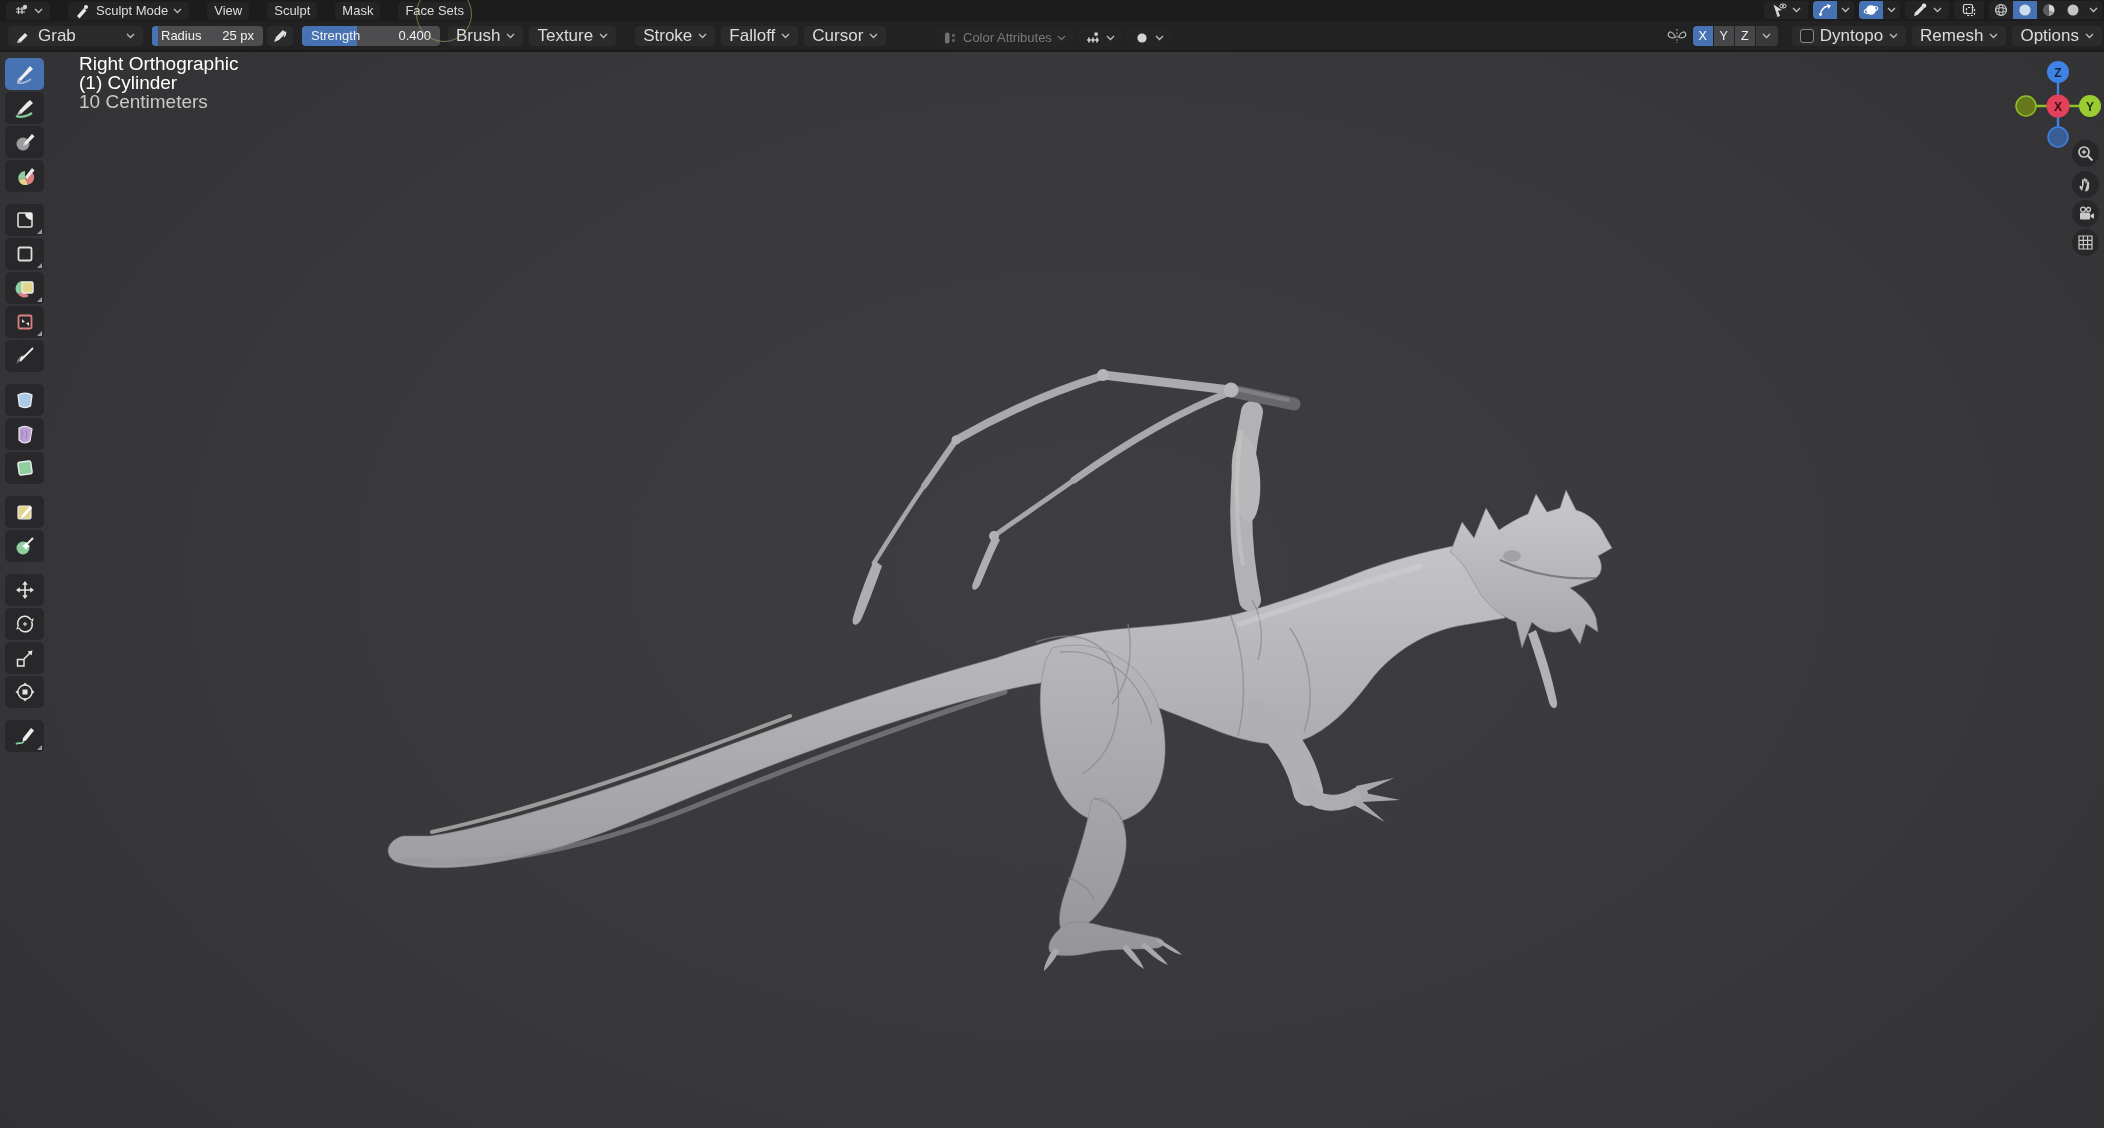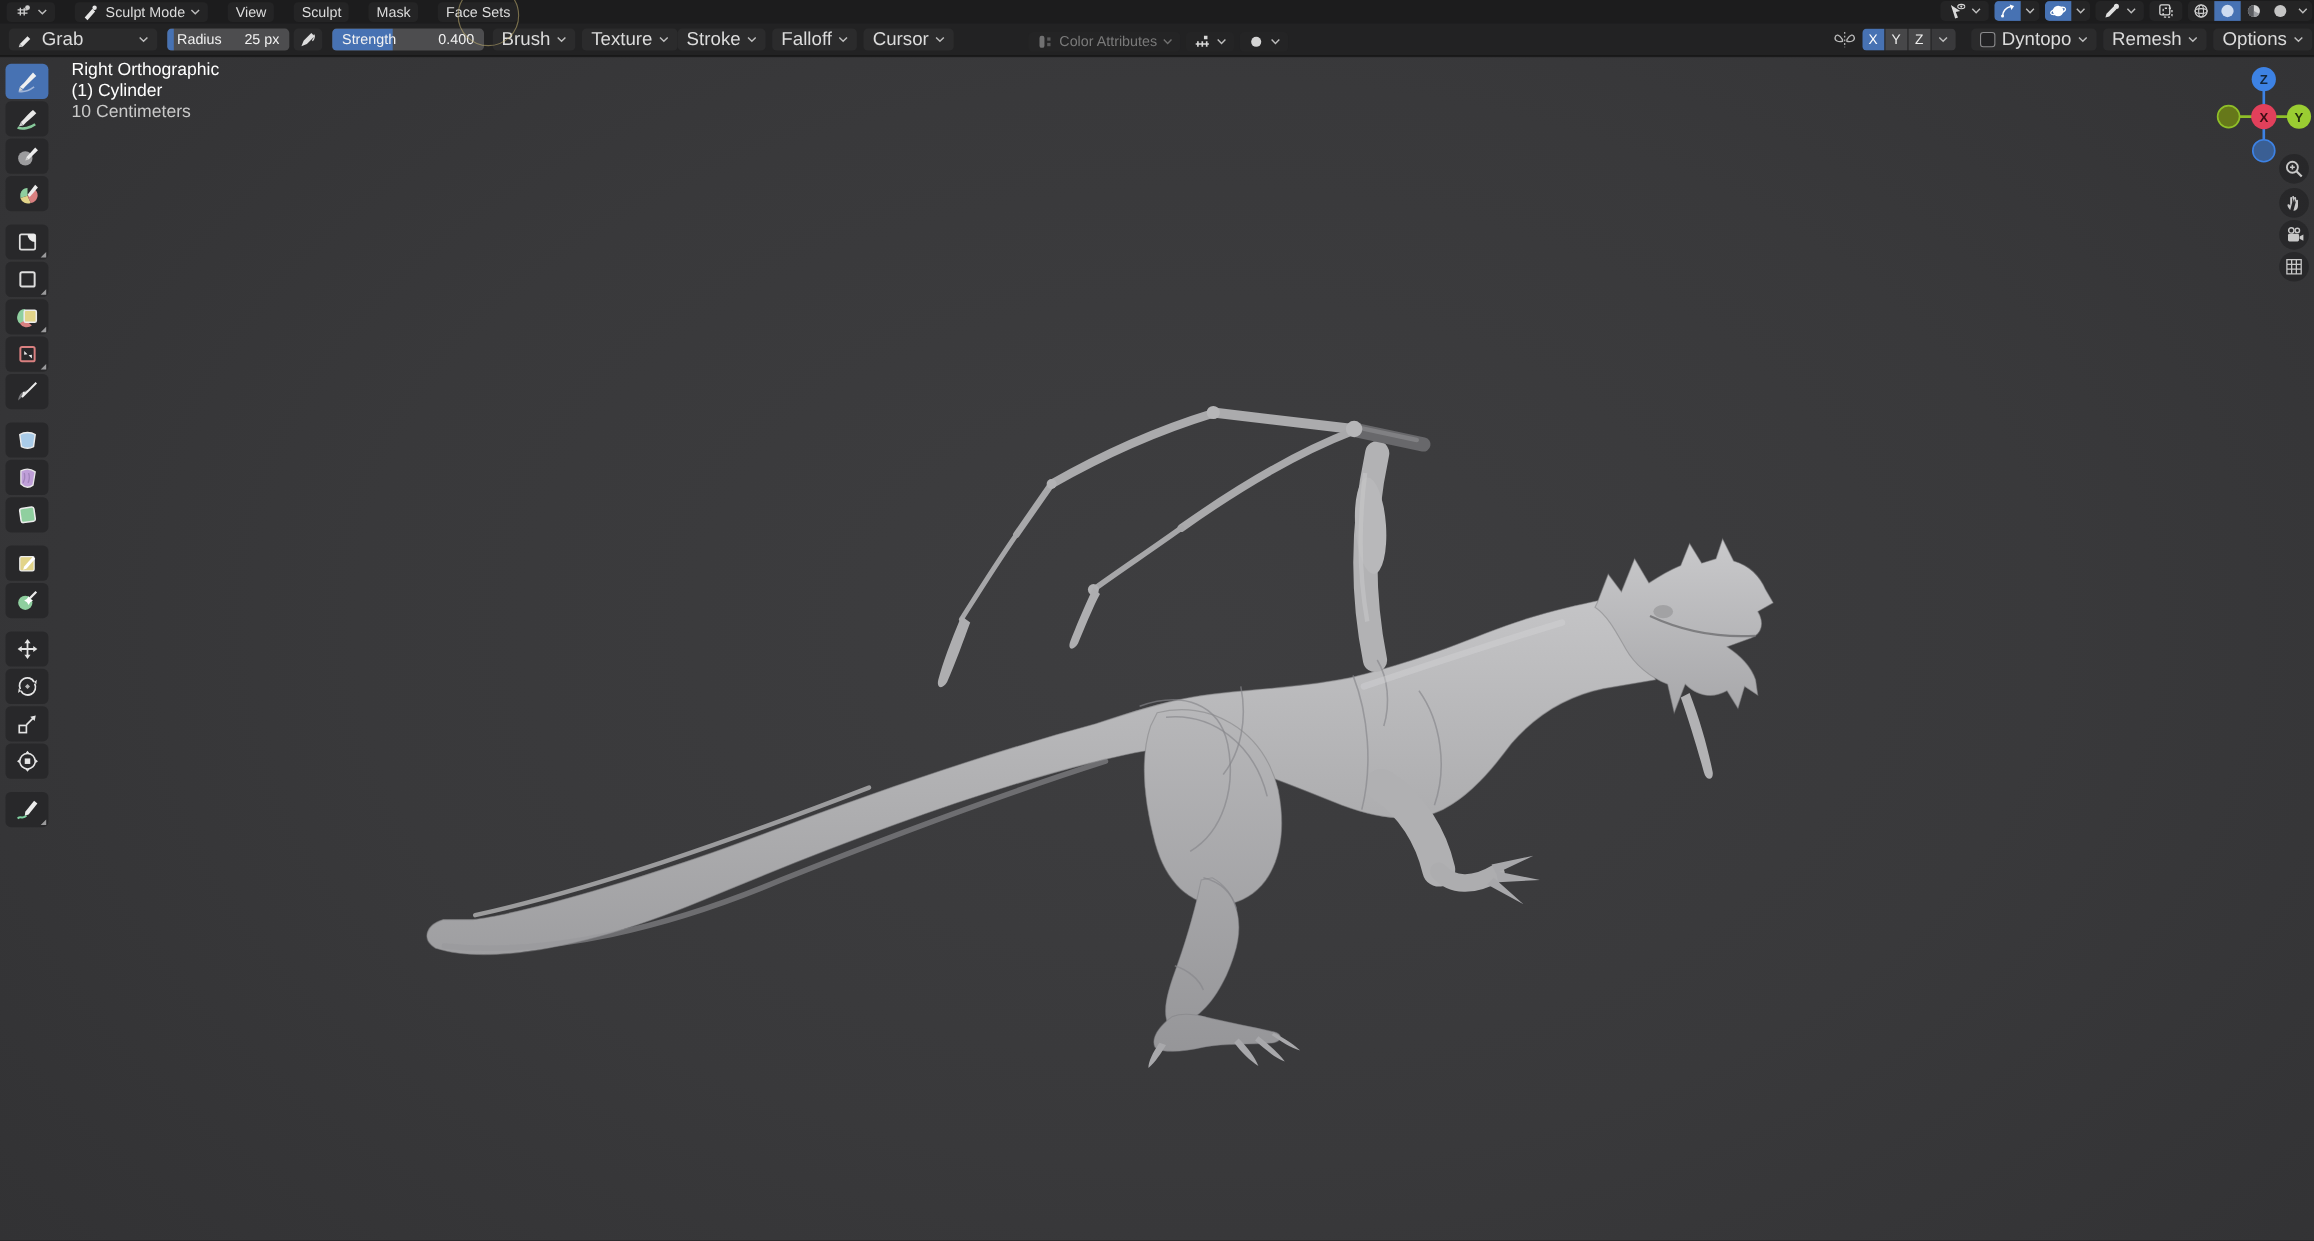--- a/index.html
+++ b/index.html
@@ -39,21 +39,21 @@
   .axisbtn { width:20px; height:20px; background:#474749; color:#eeeeee; font-size:12.5px;
     display:flex; align-items:center; justify-content:center; margin-right:1px; }
   .axisbtn.on { background:#4772b3; color:#ffffff; }
   .axischev { width:22px; height:20px; background:#39393b; display:flex; align-items:center; justify-content:center; }
   .checkbox { width:14px; height:14px; border:1.5px solid #8a8a8c; border-radius:3px; background:#222224; }
 
   
   .viewport { position:absolute; left:0; top:52px; width:2104px; height:1076px;
     background:radial-gradient(ellipse 1400px 900px at 52% 48%, #3e3e40 0%, #39393b 55%, #323234 100%); }
   .scene { position:absolute; left:0; top:-52px; width:2104px; height:1128px; }
-  .vp-text { position:absolute; left:65px; top:2px; color:#ffffff; font-size:16px; line-height:19px; }
+  .vp-text { position:absolute; left:79px; top:2px; color:#ffffff; font-size:19px; line-height:19px; }
   .vp-text .dim { color:#c9c9c9; }
 
   
   .rail { position:absolute; left:0; top:0; width:48px; height:100%; }
   .toolbtn { position:absolute; left:5px; width:39px; height:32px; background:#28282a;
     border-radius:5px; display:flex; align-items:center; justify-content:center; }
   .toolbtn.active { background:#4772b3; }
   .toolbtn svg { width:22px; height:22px; }
   .corner { position:absolute; right:2px; bottom:2px; width:0; height:0;
     border-left:5px solid transparent; border-bottom:5px solid #9a9a9c; }
@@ -253,21 +253,21 @@
         <svg class="chev" viewBox="0 0 9 6">
             <path d="M1 1l3.5 3.5L8 1" stroke="#bdbdbd" stroke-width="1.3" fill="none"></path>
           </svg>
       </div>
       <div class="btn2" style="margin-left:6px">
         <span>Texture</span>
         <svg class="chev" viewBox="0 0 9 6">
             <path d="M1 1l3.5 3.5L8 1" stroke="#bdbdbd" stroke-width="1.3" fill="none"></path>
           </svg>
       </div>
-      <div class="btn2" style="margin-left:0">
+      <div class="btn2" style="margin-left:19px">
         <span>Stroke</span>
         <svg class="chev" viewBox="0 0 9 6">
             <path d="M1 1l3.5 3.5L8 1" stroke="#bdbdbd" stroke-width="1.3" fill="none"></path>
           </svg>
       </div>
       <div class="btn2" style="margin-left:6px">
         <span>Falloff</span>
         <svg class="chev" viewBox="0 0 9 6">
             <path d="M1 1l3.5 3.5L8 1" stroke="#bdbdbd" stroke-width="1.3" fill="none"></path>
           </svg>

